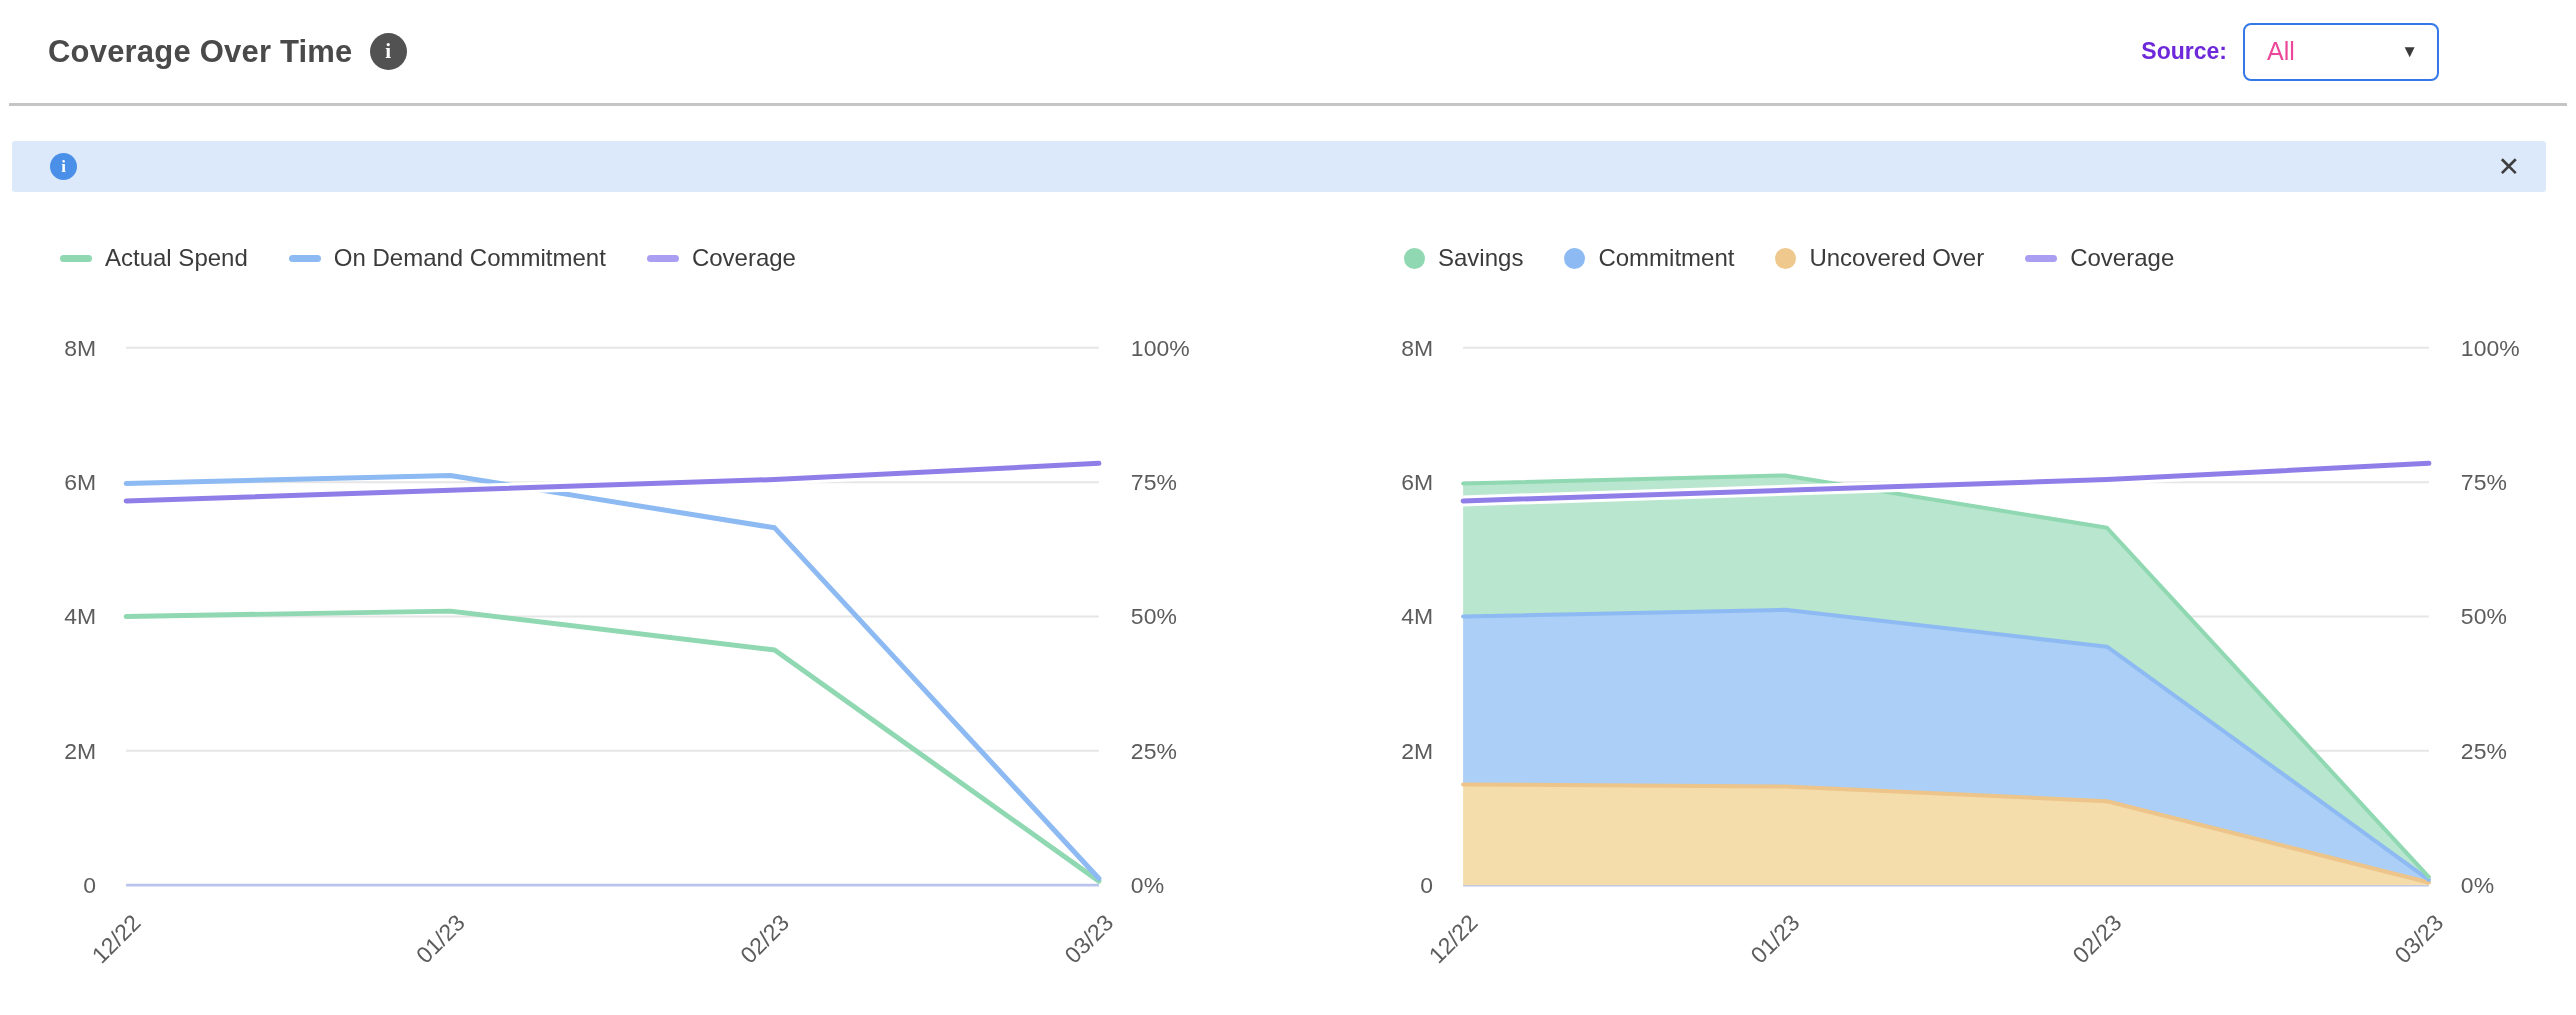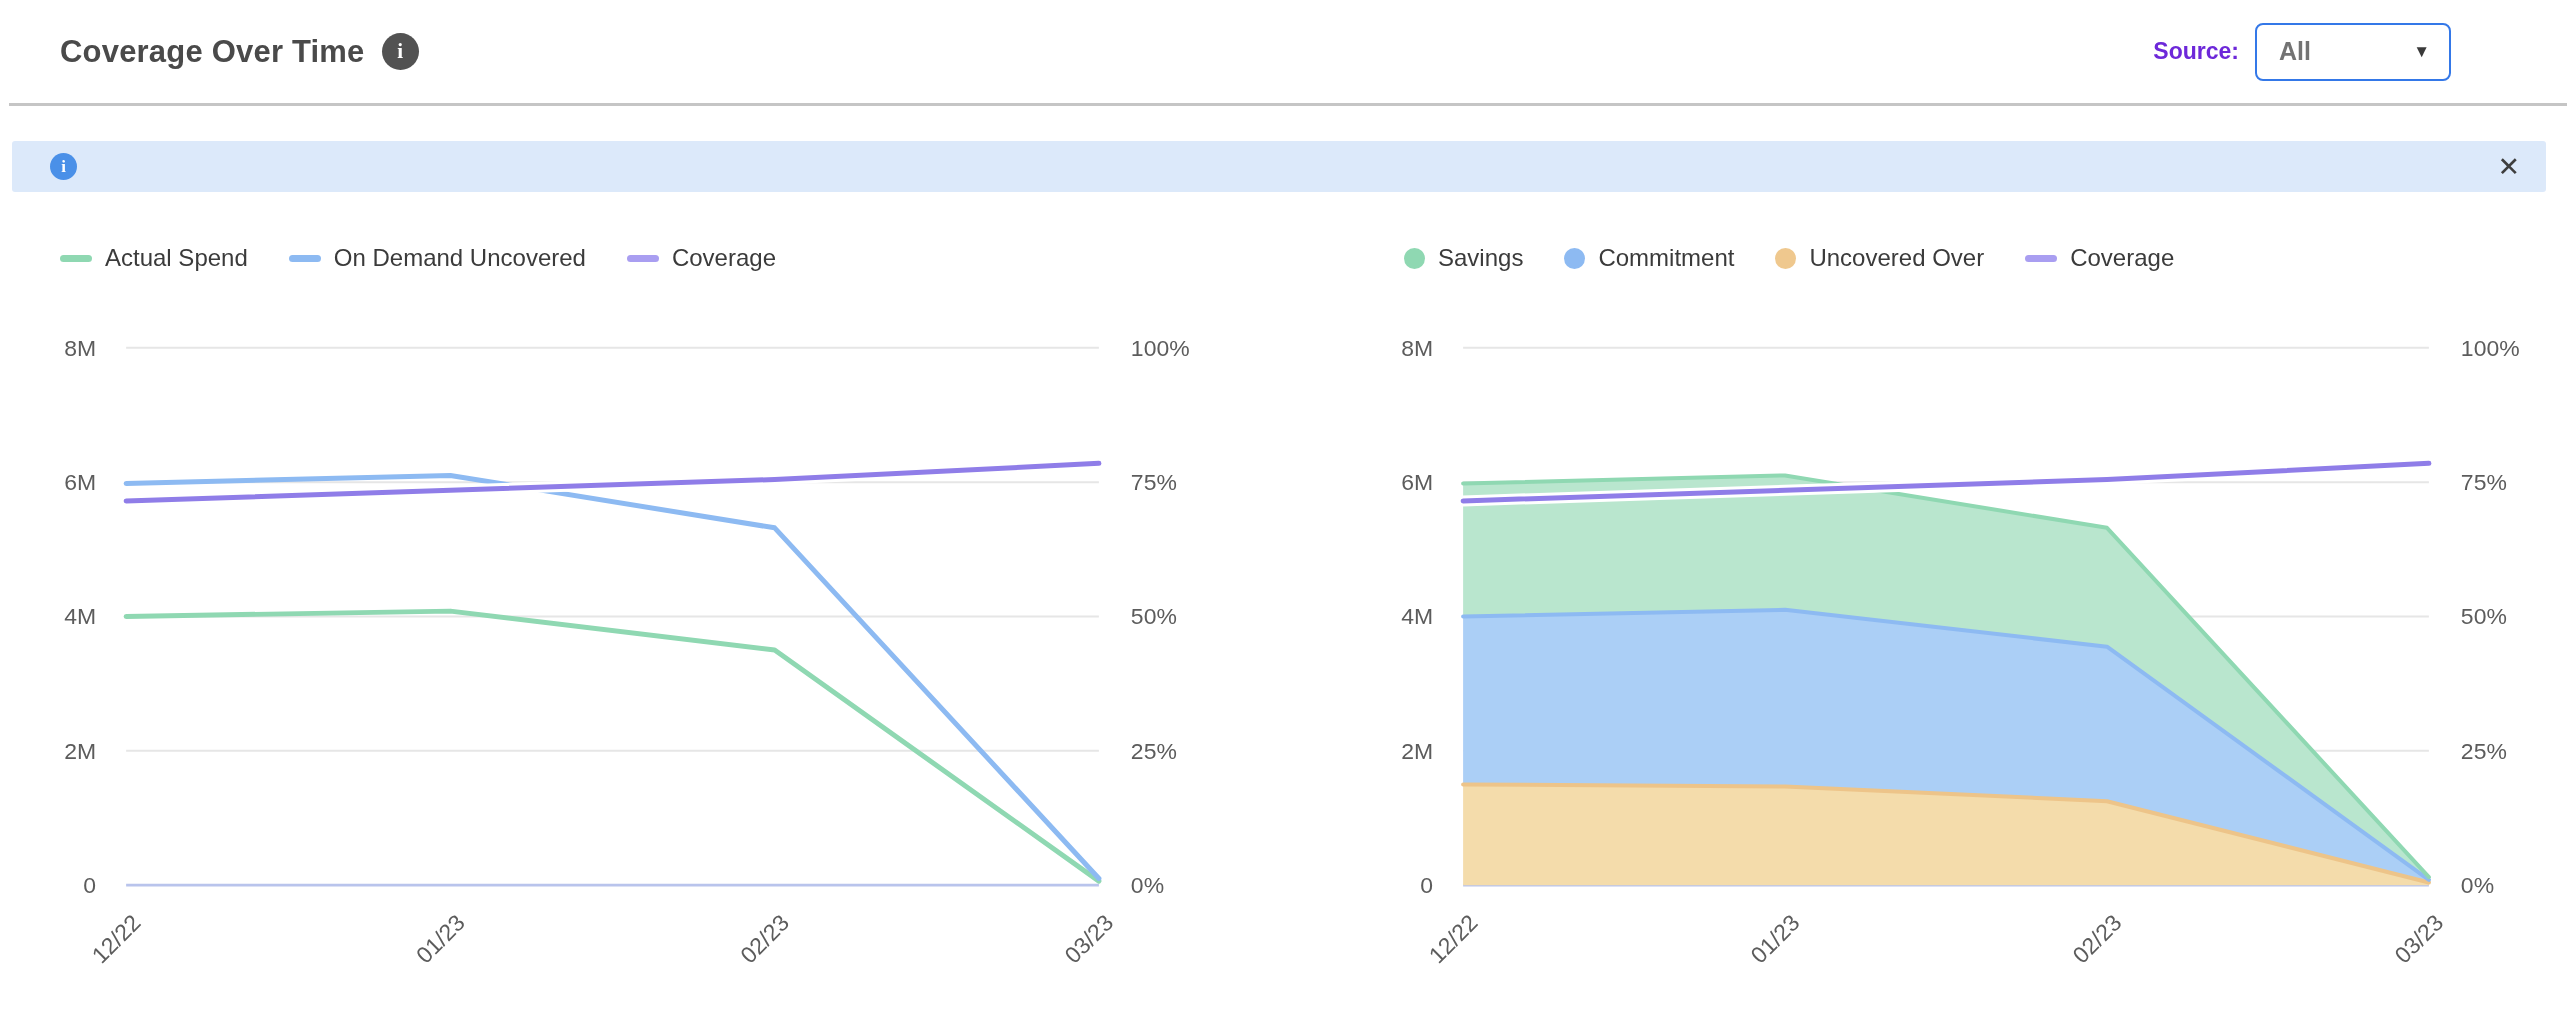--- a/index.html
+++ b/index.html
@@ -3,38 +3,38 @@
 <meta charset="utf-8">
 <style>
   html,body{margin:0;padding:0;background:#fff;}
   body{
     width:2576px;height:1015px;position:relative;overflow:hidden;
     font-family:"Liberation Sans",sans-serif;
     -webkit-font-smoothing:antialiased;
   }
   
   .header{
-    position:absolute;top:0;left:12px;width:2472px;height:103px;
+    position:absolute;top:0;left:0;width:2472px;height:103px;
     display:flex;align-items:center;padding:0 33px 0 48px;box-sizing:border-box;
   }
   .page-title{font-size:31px;font-weight:bold;color:#4a4a4a;letter-spacing:0.2px;}
   .title-info{
     width:37px;height:37px;border-radius:50%;background:#525252;color:#fff;
     display:flex;align-items:center;justify-content:center;
     font-size:21px;font-weight:bold;margin-left:17px;cursor:pointer;
     font-family:"Liberation Serif",serif;
   }
   .header-spacer{flex:1;}
   .source-label{font-size:23px;font-weight:bold;color:#6d28d9;margin-right:16px;}
   .select-box{
     width:196px;height:58px;box-sizing:border-box;border:2px solid #3478e8;border-radius:8px;
     background:#fff;display:flex;align-items:center;justify-content:space-between;
     padding:0 19px 0 22px;cursor:pointer;
   }
-  .select-value{font-size:25px;color:#737373;font-weight:bold;}
+  .select-value{font-size:25px;color:#ec4899;}
   .select-caret{font-size:17px;color:#3a3a3a;line-height:1;}
   
   .divider{position:absolute;top:103px;left:9px;width:2558px;height:3px;background:#c5c5c5;}
   
   .banner{
     position:absolute;top:141px;left:12px;width:2534px;height:51px;box-sizing:border-box;
     background:#dce9fa;border-radius:3px;display:flex;align-items:center;padding-left:38px;
   }
   .banner-info{
     width:27px;height:27px;border-radius:50%;background:#4a90e8;color:#fff;flex:0 0 27px;
@@ -84,21 +84,21 @@
   <span class="banner-close">✕</span>
 </div>
 
 <div class="legend" id="legend-0">
     <div class="legend-item">
       <span class="swatch-line" style="background: rgb(143, 216, 178);"></span>
       <span class="legend-label">Actual Spend</span>
     </div>
     <div class="legend-item">
       <span class="swatch-line" style="background: rgb(141, 186, 242);"></span>
-      <span class="legend-label">On Demand Uncovered</span>
+      <span class="legend-label">On Demand Commitment</span>
     </div>
     <div class="legend-item">
       <span class="swatch-line" style="background: rgb(169, 158, 241);"></span>
       <span class="legend-label">Coverage</span>
     </div>
   </div>
 <div class="legend" id="legend-1">
     <div class="legend-item">
       <span class="swatch-dot" style="background: rgb(143, 216, 178);"></span>
       <span class="legend-label">Savings</span>

